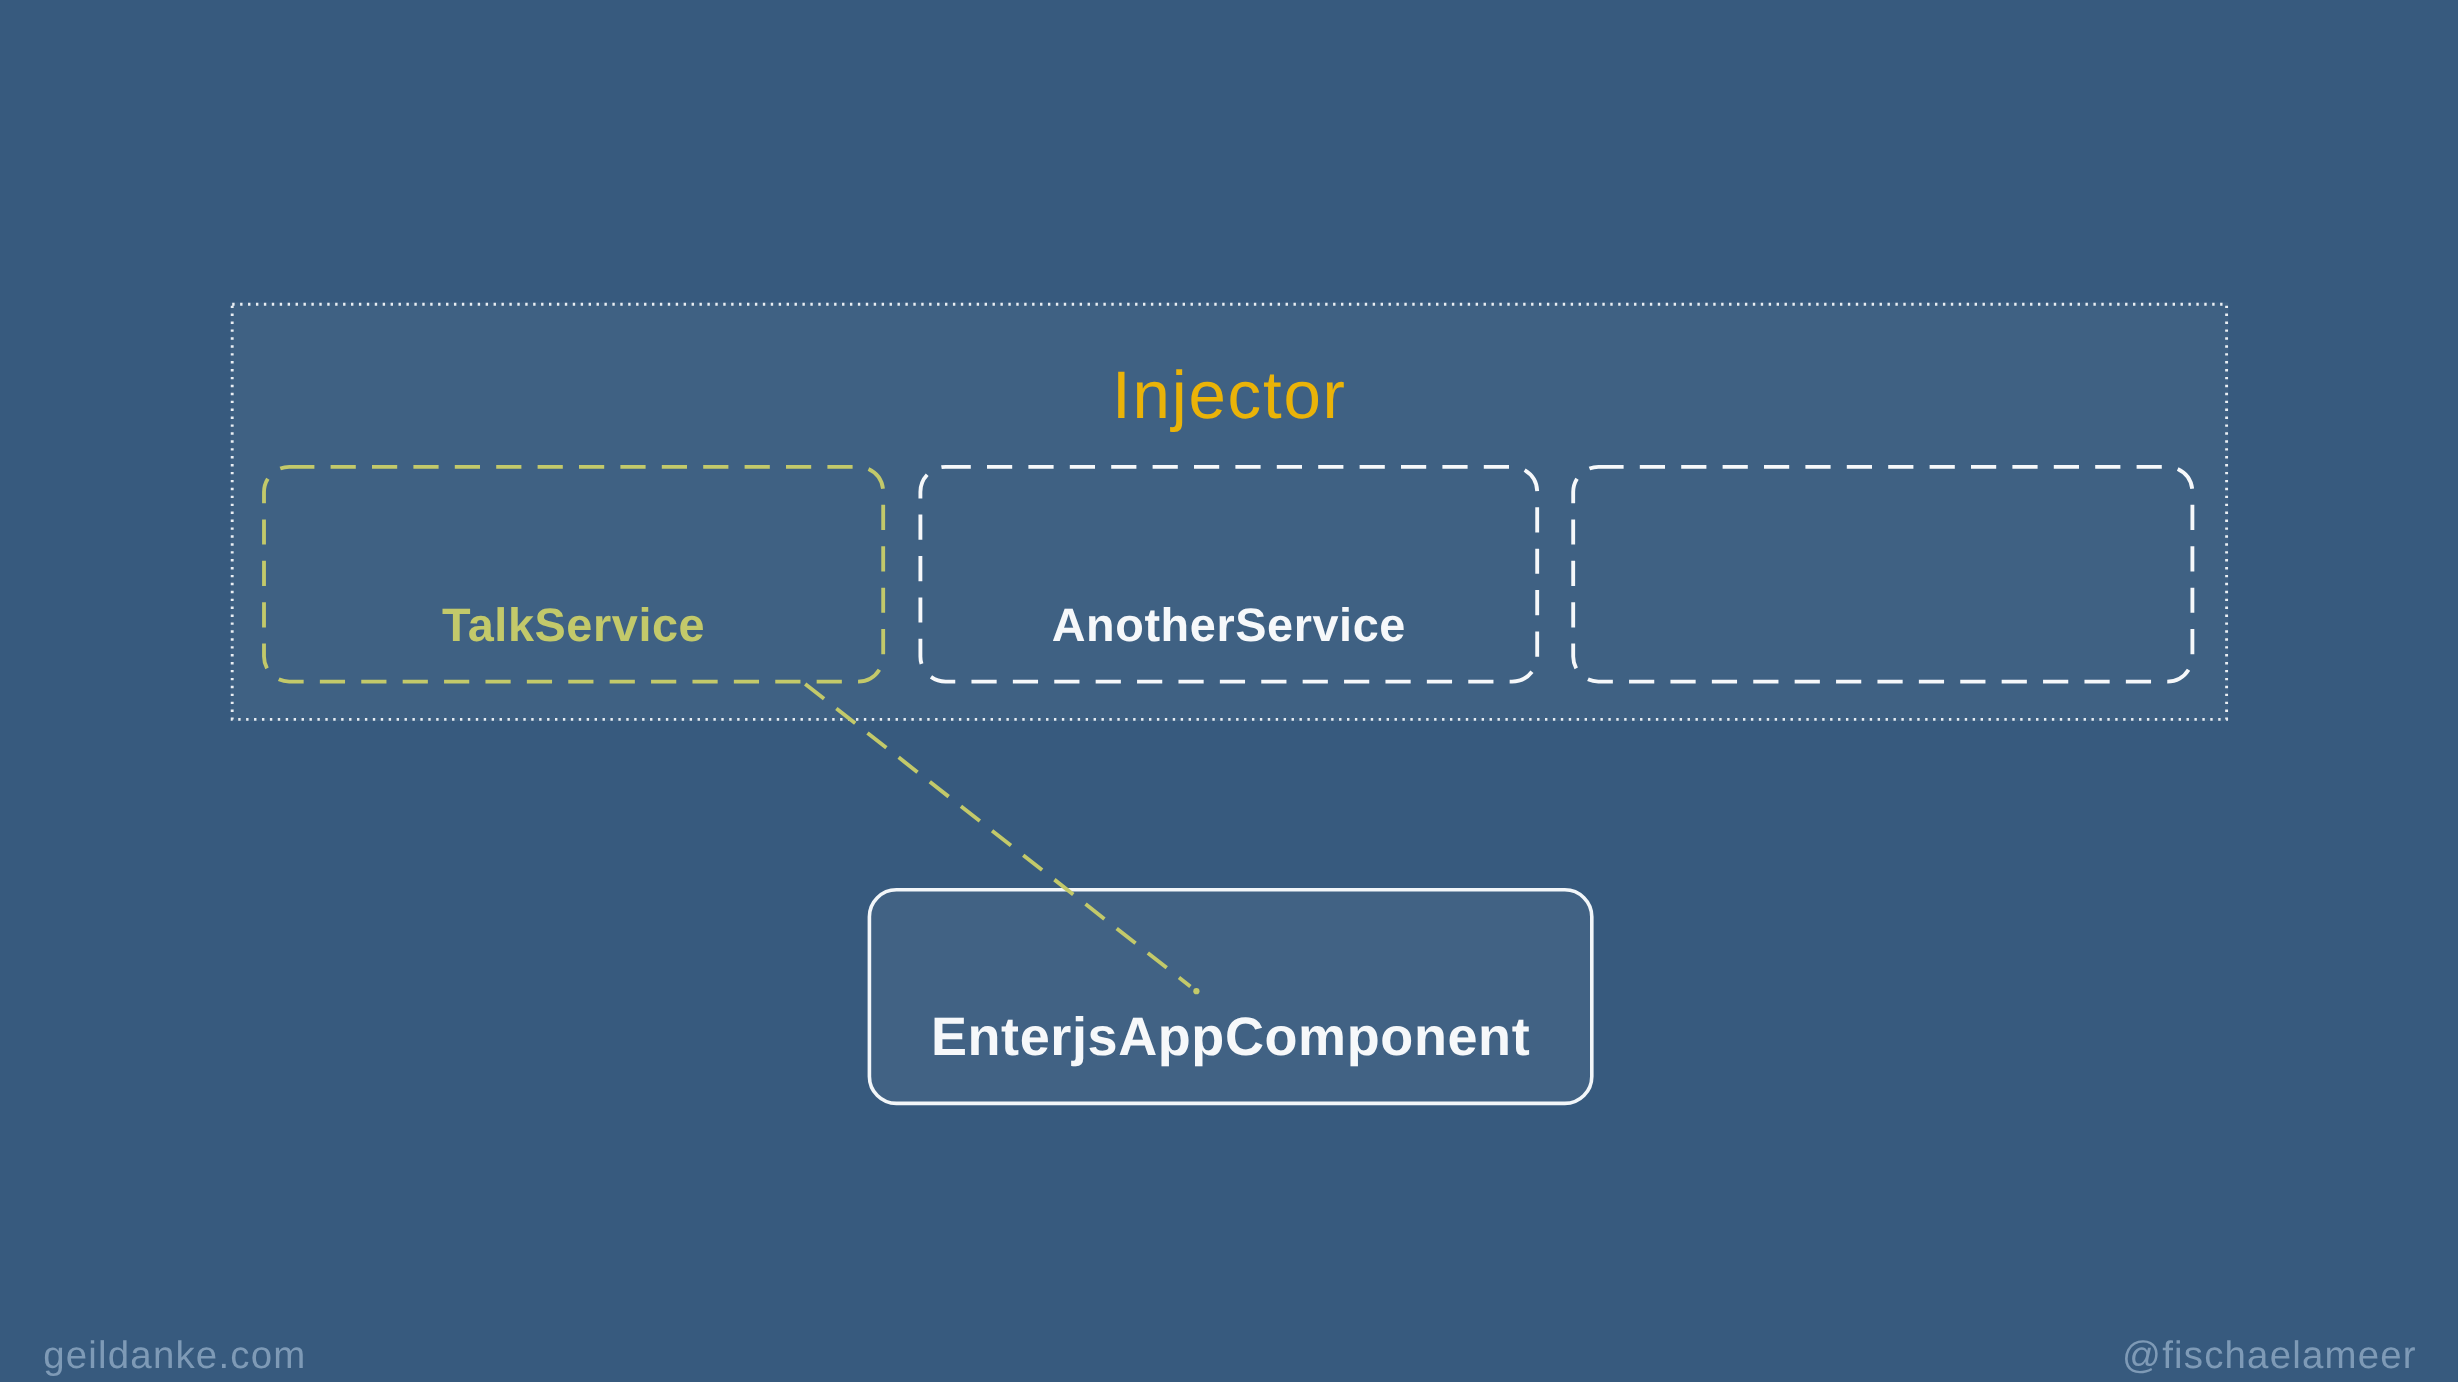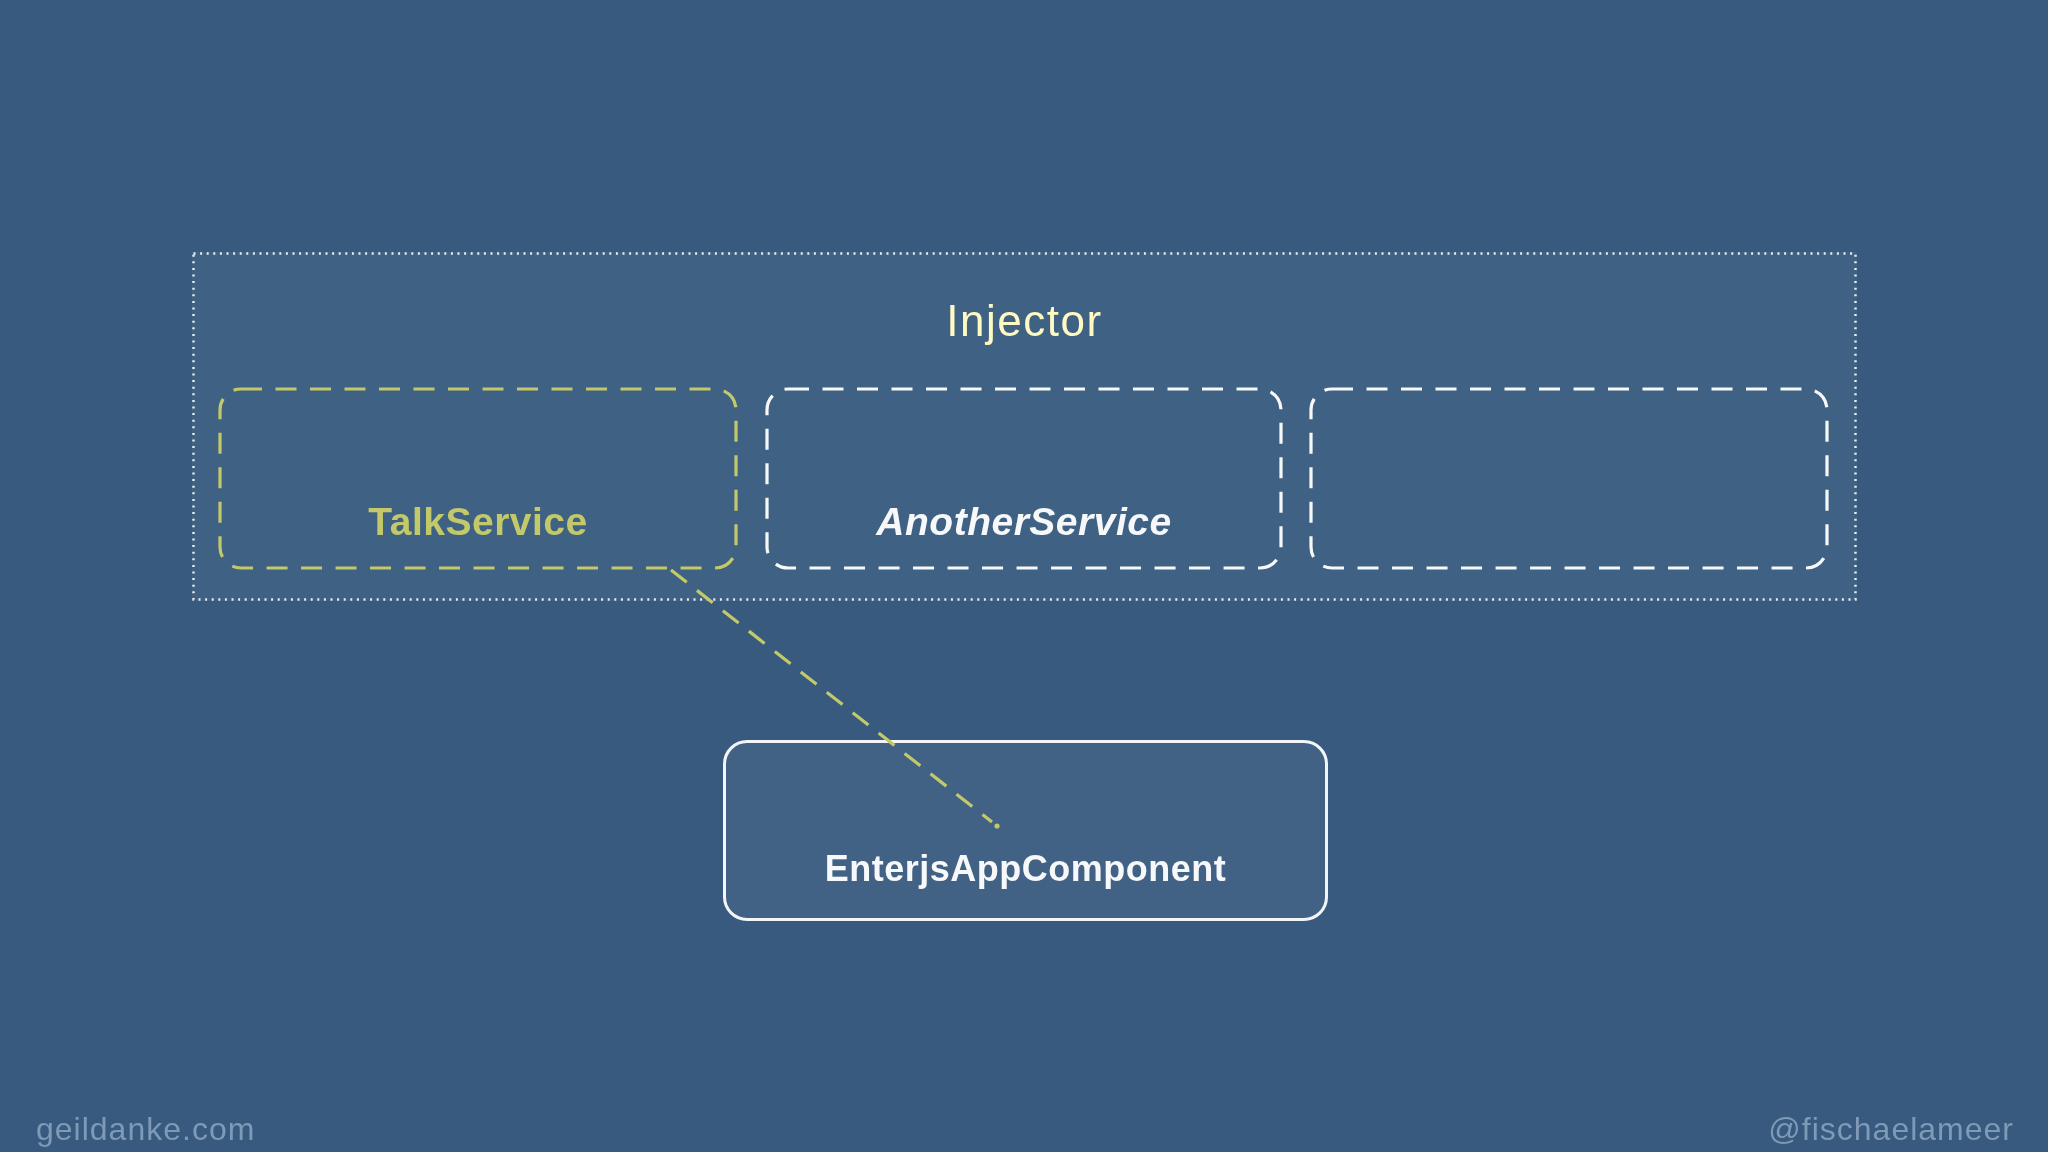--- a/index.html
+++ b/index.html
@@ -36,24 +36,24 @@
   .injector-border rect{
     fill:none;
     stroke:#e9eef3;
     stroke-width:2.4;
     stroke-dasharray:2 4.6;
   }
   .injector-title{
     position:absolute;
     left:0;top:44px;width:100%;
     text-align:center;
-    font-size:44px;
+    font-size:56px;
     font-weight:300;
     letter-spacing:1.5px;
-    color:#fef9c3;
+    color:#eab308;
   }
   
   .service-box{
     position:absolute;
     top:387px;height:183px;
   }
   .service-border{
     position:absolute;inset:0;
     width:100%;height:100%;
     overflow:visible;
@@ -67,21 +67,21 @@
   .service-box.accent-white .service-border rect{stroke:var(--white);}
   .service-label{
     position:absolute;
     left:0;bottom:26px;width:100%;
     text-align:center;
     font-size:39px;
     font-weight:700;
     letter-spacing:0.5px;
   }
   .service-box.accent-green .service-label{color:var(--green);}
-  .service-box.accent-white .service-label{color:var(--white);font-style:italic;}
+  .service-box.accent-white .service-label{color:var(--white);}
   .svc-1{left:218px;width:520px;}
   .svc-2{left:765px;width:518px;}
   .svc-3{left:1309px;width:520px;}
   
   .connector{
     position:absolute;left:0;top:0;
     width:2048px;height:1152px;
     pointer-events:none;
     z-index:5;
   }
@@ -98,21 +98,21 @@
     width:605px;height:181px;
     border:3px solid #f2f6f9;
     border-radius:24px;
     background:rgba(255,255,255,0.05);
     z-index:2;
   }
   .component-label{
     position:absolute;
     left:0;bottom:28px;width:100%;
     text-align:center;
-    font-size:36px;
+    font-size:45px;
     font-weight:700;
     letter-spacing:0.5px;
     color:var(--white);
   }
   
   .footer-left,.footer-right{
     position:absolute;
     bottom:4px;
     font-size:32px;
     font-weight:300;

